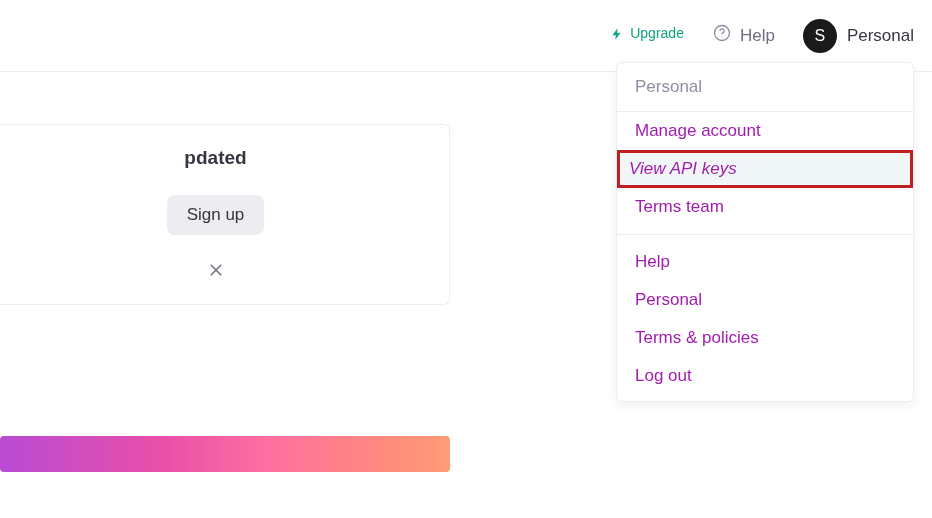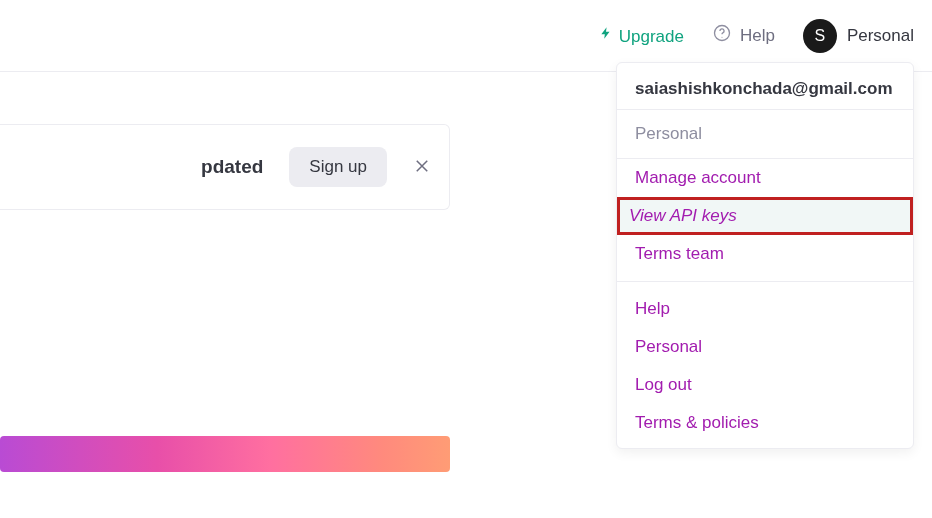--- a/index.html
+++ b/index.html
@@ -16,24 +16,24 @@
     height: 72px;
     display: flex;
     align-items: center;
     justify-content: flex-end;
     padding-right: 18px;
     border-bottom: 1px solid #ececf1;
     gap: 28px;
   }
   .upgrade {
     display: inline-flex;
-    align-items: flex-end;
+    align-items: flex-start;
     gap: 6px;
     color: #10a37f;
-    font-size: 17px;
+    font-size: 14px;
     font-weight: 500;
     cursor: pointer;
   }
   .upgrade svg { width: 14px; height: 18px; fill: #10a37f; }
   .help {
     display: inline-flex;
     align-items: center;
     gap: 8px;
     color: #6e6e80;
     font-size: 17px;
@@ -64,20 +64,21 @@
     top: 124px;
     width: 450px;
     border: 1px solid #ececf1;
     border-left: none;
     border-radius: 0 6px 6px 0;
     padding: 22px 18px 22px 0;
     display: flex;
     align-items: center;
     justify-content: flex-end;
     gap: 26px;
+    flex-direction: column;
   }
   .notice-text {
     flex: 1;
     font-size: 19px;
     font-weight: 700;
     color: #353740;
     padding-right: 0;
     text-align: right;
     overflow: hidden;
     white-space: nowrap;
@@ -189,27 +190,26 @@
       <svg viewBox="0 0 24 24" fill="none">
           <path d="M5 5l14 14M19 5L5 19"></path>
         </svg>
     </span>
   </button>
 </div>
 
 <div class="gradient-bar"></div>
 
 <div class="dropdown">
-  <div class="dd-email">saiashishkonchada@gmail.com</div>
   <div class="dd-org">Personal</div>
   <div id="dd-group-a">
       <div class="dd-item">Manage account</div>
       <div class="dd-item highlighted">View API keys</div>
       <div class="dd-item">Terms team</div>
     </div>
   <div class="dd-sep"></div>
   <div id="dd-group-b">
       <div class="dd-item">Help</div>
       <div class="dd-item">Personal</div>
+      <div class="dd-item">Terms &amp; policies</div>
       <div class="dd-item">Log out</div>
-      <div class="dd-item">Terms &amp; policies</div>
     </div>
 </div>
 
 </body></html>

